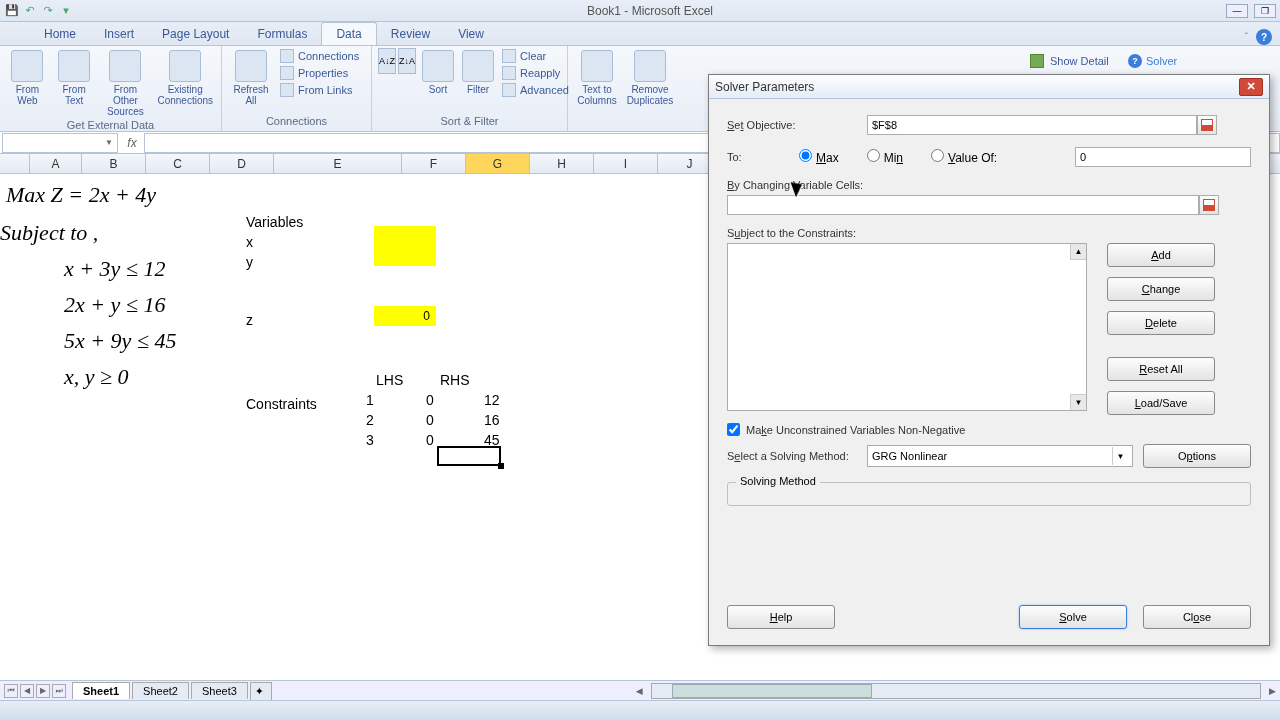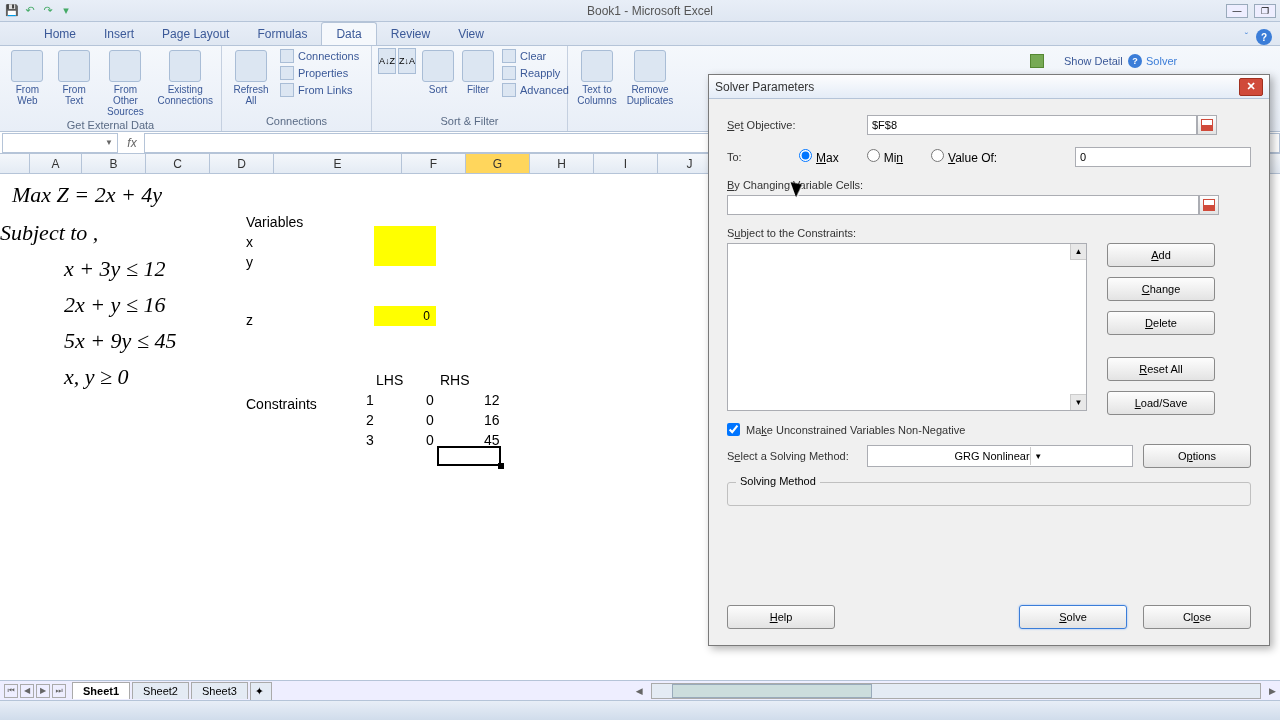--- a/index.html
+++ b/index.html
@@ -81,21 +81,21 @@
 .radio { margin-right: 4px; }
 .underline-letter { text-decoration: underline; }
 .constraints-list { width: 360px; height: 168px; border: 1px solid #abadb3; background: #fff; position:relative; }
 .constraints-list .scroll-up,.constraints-list .scroll-down { position:absolute;right:0;width:16px;height:16px;background:#e8e8e8;border-left:1px solid #ccc;font-size:8px;display:flex;align-items:center;justify-content:center; }
 .constraints-list .scroll-up { top:0;border-bottom:1px solid #ccc; }
 .constraints-list .scroll-down { bottom:0;border-top:1px solid #ccc; }
 .side-btns { display:flex; flex-direction:column; gap: 10px; margin-left: 20px; }
 .dlg-btn { width: 108px; height: 24px; border: 1px solid #8a8a8a; background: linear-gradient(#fdfdfd,#e3e3e3); font-size: 11px; cursor: pointer; border-radius: 3px; }
 .dlg-btn.primary { border: 1px solid #3b7dd8; box-shadow: 0 0 2px #7ab0ff; }
 .method-row { display:flex; align-items:center; gap: 10px; margin: 8px 0 14px; }
-.select-box { flex:1; height: 22px; border: 1px solid #abadb3; background:#fff; display:flex; align-items:center; justify-content:center; padding:0 4px; font-size:11px; cursor:pointer; }
+.select-box { flex:1; height: 22px; border: 1px solid #abadb3; background:#fff; display:flex; align-items:center; justify-content:space-between; padding:0 4px; font-size:11px; cursor:pointer; }
 .select-arrow { width:16px;height:18px;border-left:1px solid #ccc;display:flex;align-items:center;justify-content:center;font-size:8px; }
 .group-box { border: 1px solid #c0c0c0; border-radius: 3px; padding: 10px 10px 12px; position:relative; margin-top: 4px; }
 .group-box .legend { position:absolute; top:-8px; left:8px; background:#f0f0f0; padding:0 4px; font-size:11px; }
 .desc { font-size: 11px; color: #333; line-height: 1.35; }
 .dlg-footer { position:absolute; bottom: 16px; left: 18px; right: 18px; display:flex; }
 .dlg-footer .dlg-btn { width: 108px; }
 .cursor-arrow { position:absolute; width:12px;height:18px; pointer-events:none; }
 .cursor-arrow::before { content:""; position:absolute; border-left:10px solid #000; border-top:6px solid transparent; border-bottom:10px solid transparent; transform: rotate(-20deg); filter: drop-shadow(1px 1px 0 #fff); }
 </style>
 </head>
@@ -215,21 +215,21 @@
         </div>
       <div class="rbtn-large" style="width:52px;">
           <div class="ricon"></div>
           <span>Remove Duplicates</span>
         </div>
     </div>
     <div class="rgroup-label">&nbsp;</div>
   </div>
 </div>
 
-<div style="position:absolute;top:54px;left:1030px;display:flex;align-items:center;gap:20px;">
+<div style="position:absolute;top:54px;left:1030px;display:flex;align-items:center;gap:6px;">
   <div style="width:14px;height:14px;background:#7a5;border:1px solid #583;"></div>
   <span style="font-size:11px;color:#3b5998;">Show Detail</span>
 </div>
 <div style="position:absolute;top:54px;left:1128px;" class="solver-link">
     <span>Solver</span>
   </div>
 
 <div class="fbar">
   <div class="namebox">
       <span></span>
@@ -248,21 +248,21 @@
     <div class="colh">D</div>
     <div class="colh" style="width:128px;">E</div>
     <div class="colh">F</div>
     <div class="colh sel">G</div>
     <div class="colh">H</div>
     <div class="colh">I</div>
     <div class="colh">J</div>
   </div>
   <div class="gridbody">
 
-    <div class="math" style="left:12px;top:8px;">Max Z = 2x + 4y</div>
+    <div class="math" style="left:6px;top:8px;">Max Z = 2x + 4y</div>
     <div class="math" style="left:0;top:46px;">Subject to ,</div>
     <div class="math" style="left:64px;top:82px;">x + 3y ≤ 12</div>
     <div class="math" style="left:64px;top:118px;">2x + y ≤ 16</div>
     <div class="math" style="left:64px;top:154px;">5x + 9y ≤ 45</div>
     <div class="math" style="left:64px;top:190px;">x, y ≥ 0</div>
 
     <div class="label" style="left:246px;top:40px;">Variables</div>
     <div class="label" style="left:246px;top:60px;">x</div>
     <div class="label" style="left:246px;top:80px;">y</div>
     <div class="yellow" style="position:absolute;left:374px;top:52px;width:62px;height:40px;"></div>

